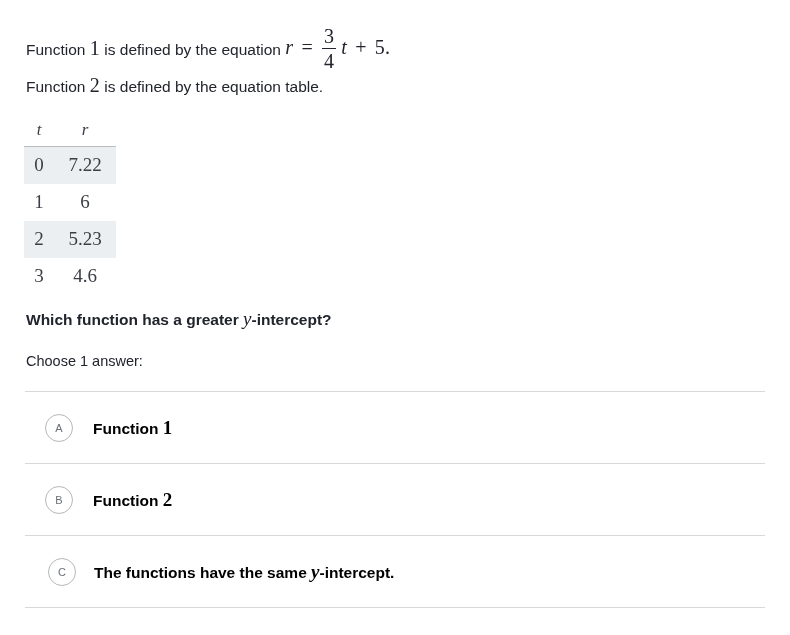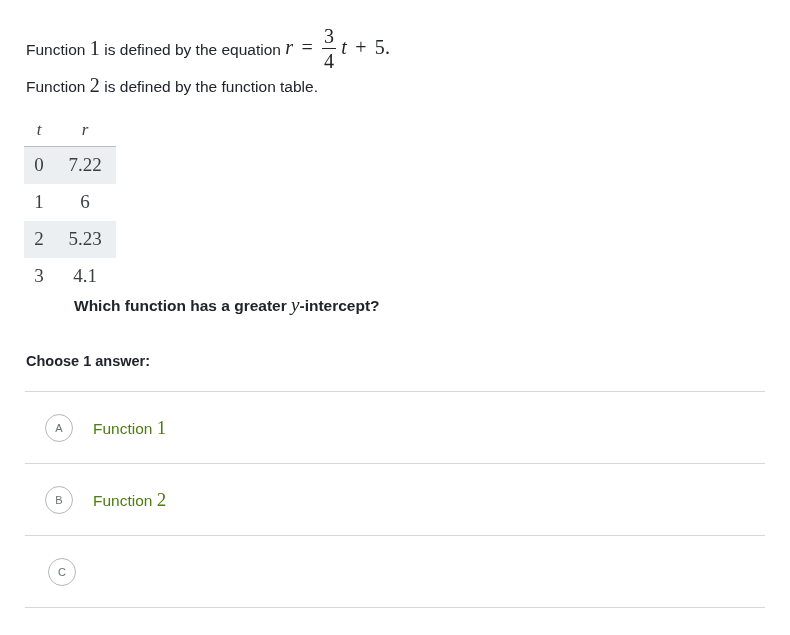--- a/index.html
+++ b/index.html
@@ -107,35 +107,34 @@
     line-height: 1.15;
   }
   #function2-table tr.shaded td {
     background: #eceff1;
   }
 
   
   #question-text {
     position: absolute;
     left: 26px;
-    top: 294px;
+    top: 308px;
     font-size: 15.5px;
     font-weight: bold;
     color: #21242c;
     white-space: nowrap;
-    margin-left: 48px;
   }
   #question-text .mathvar { font-size: 19px; font-weight: normal; }
 
   #choose-label {
     position: absolute;
     left: 26px;
     top: 353px;
     font-size: 14.5px;
-    font-weight: bold;
+    font-weight: normal;
     color: #21242c;
   }
 
   
   #options-list {
     position: absolute;
     left: 0;
     top: 391px;
     width: 790px;
   }
@@ -163,22 +162,23 @@
     align-items: center;
     justify-content: center;
     font-size: 11px;
     color: #6b6f76;
     font-family: "Liberation Sans", sans-serif;
     background: #ffffff;
   }
   .option-label {
     margin-left: 20px;
     font-size: 15.5px;
-    color: #4d7c0f;
-    white-space: nowrap;
+    color: #000000;
+    white-space: nowrap;
+    font-weight: bold;
   }
   .option-row.indented .option-label { margin-left: 18px; }
   .option-label .mathnum { font-size: 19px; }
   .option-label .mathvar { font-size: 19px; }
 </style>
 </head>
 <body>
 
 <div class="prose" id="line-function1">
   <span>Function</span>
@@ -194,21 +194,21 @@
     </span>
     <span class="mathvar">t</span>
     <span class="mathop">+</span>
     <span class="mathnum">5</span><span class="mathnum">.</span>
   </span>
 </div>
 
 <div class="prose" id="line-function2">
   <span>Function</span>
   <span class="mathnum">2</span>
-  <span>is defined by the function table.</span>
+  <span>is defined by the equation table.</span>
 </div>
 
 <table id="function2-table">
   <thead>
     <tr>
       <th class="col-t">t</th>
       <th class="col-r">r</th>
     </tr>
   </thead>
   <tbody id="table-body">
@@ -219,21 +219,21 @@
       <tr>
         <td>1</td>
         <td>6</td>
       </tr>
       <tr class="shaded">
         <td>2</td>
         <td>5.23</td>
       </tr>
       <tr>
         <td>3</td>
-        <td>4.1</td>
+        <td>4.6</td>
       </tr>
     </tbody>
 </table>
 
 <div id="question-text">
   <span>Which function has a greater </span><span class="mathvar">y</span><span>-intercept?</span>
 </div>
 
 <div id="choose-label">Choose 1 answer:</div>
 
@@ -244,15 +244,16 @@
       <div class="option-label"><span>Function </span><span class="mathnum">1</span></div>
     </div>
     <div class="divider"></div>
     <div class="option-row">
       <div class="badge">B</div>
       <div class="option-label"><span>Function </span><span class="mathnum">2</span></div>
     </div>
     <div class="divider"></div>
     <div class="option-row indented">
       <div class="badge">C</div>
+      <div class="option-label"><span>The functions have the same </span><span class="mathvar">y</span><span>-intercept.</span></div>
     </div>
     <div class="divider"></div>
   </div>
 
 </body></html>

